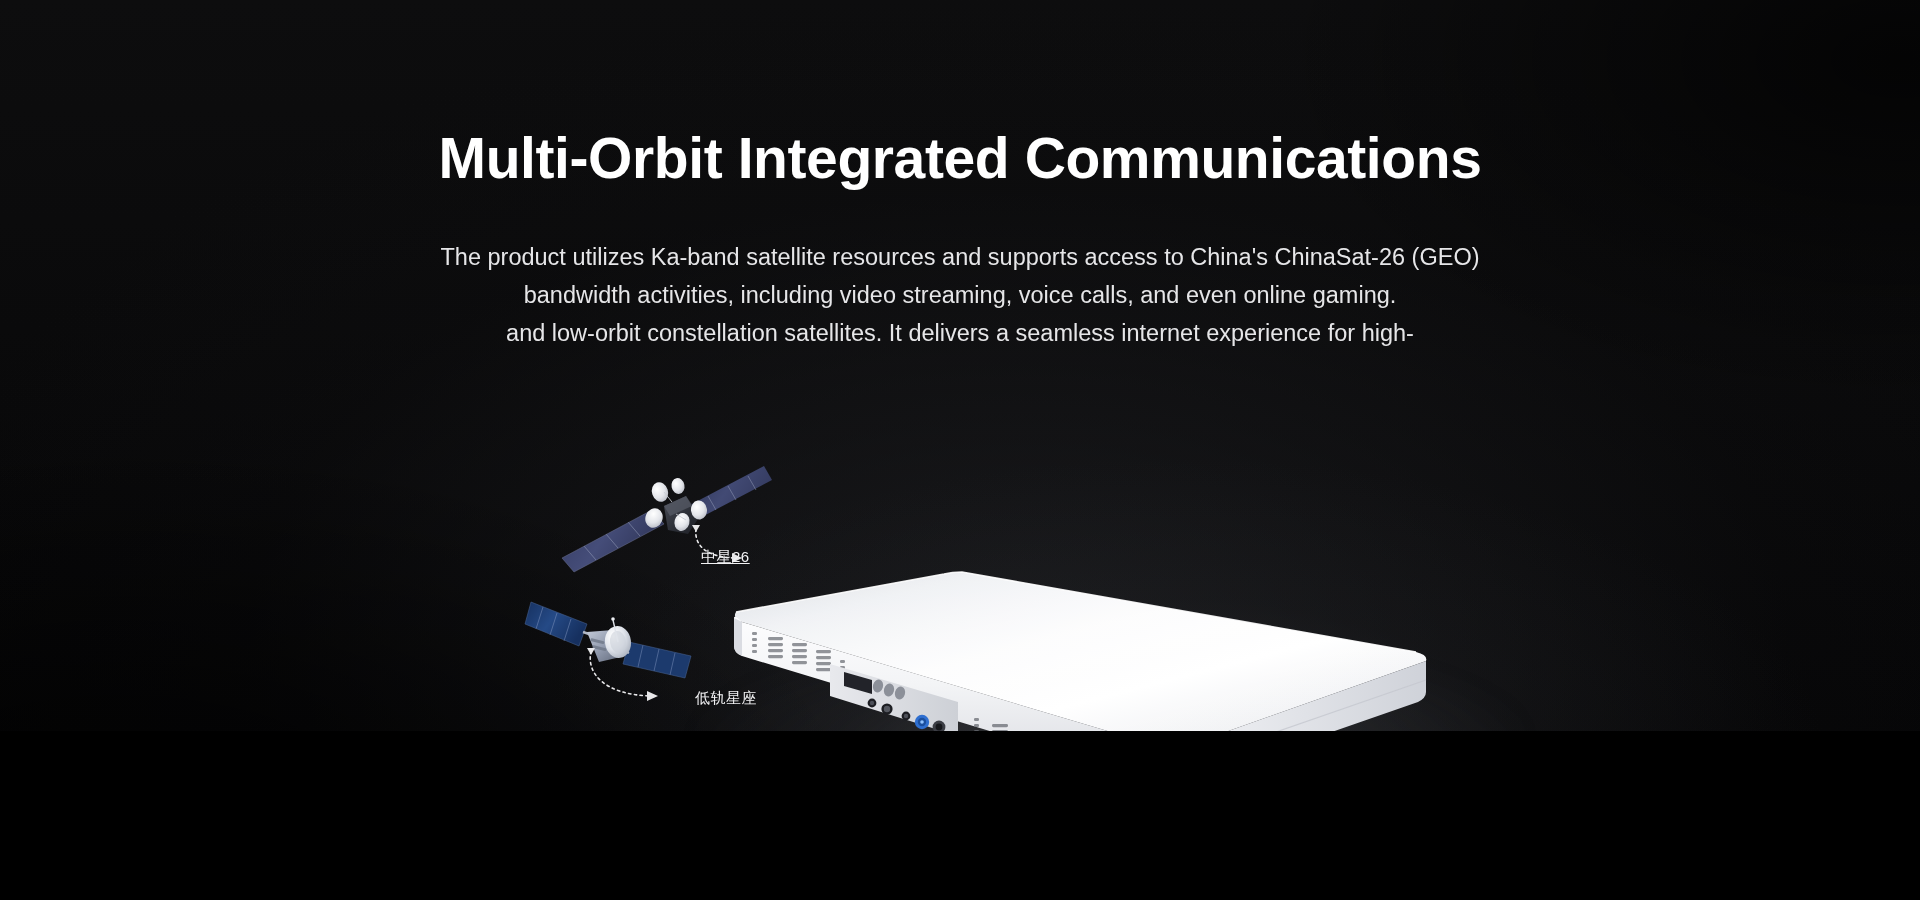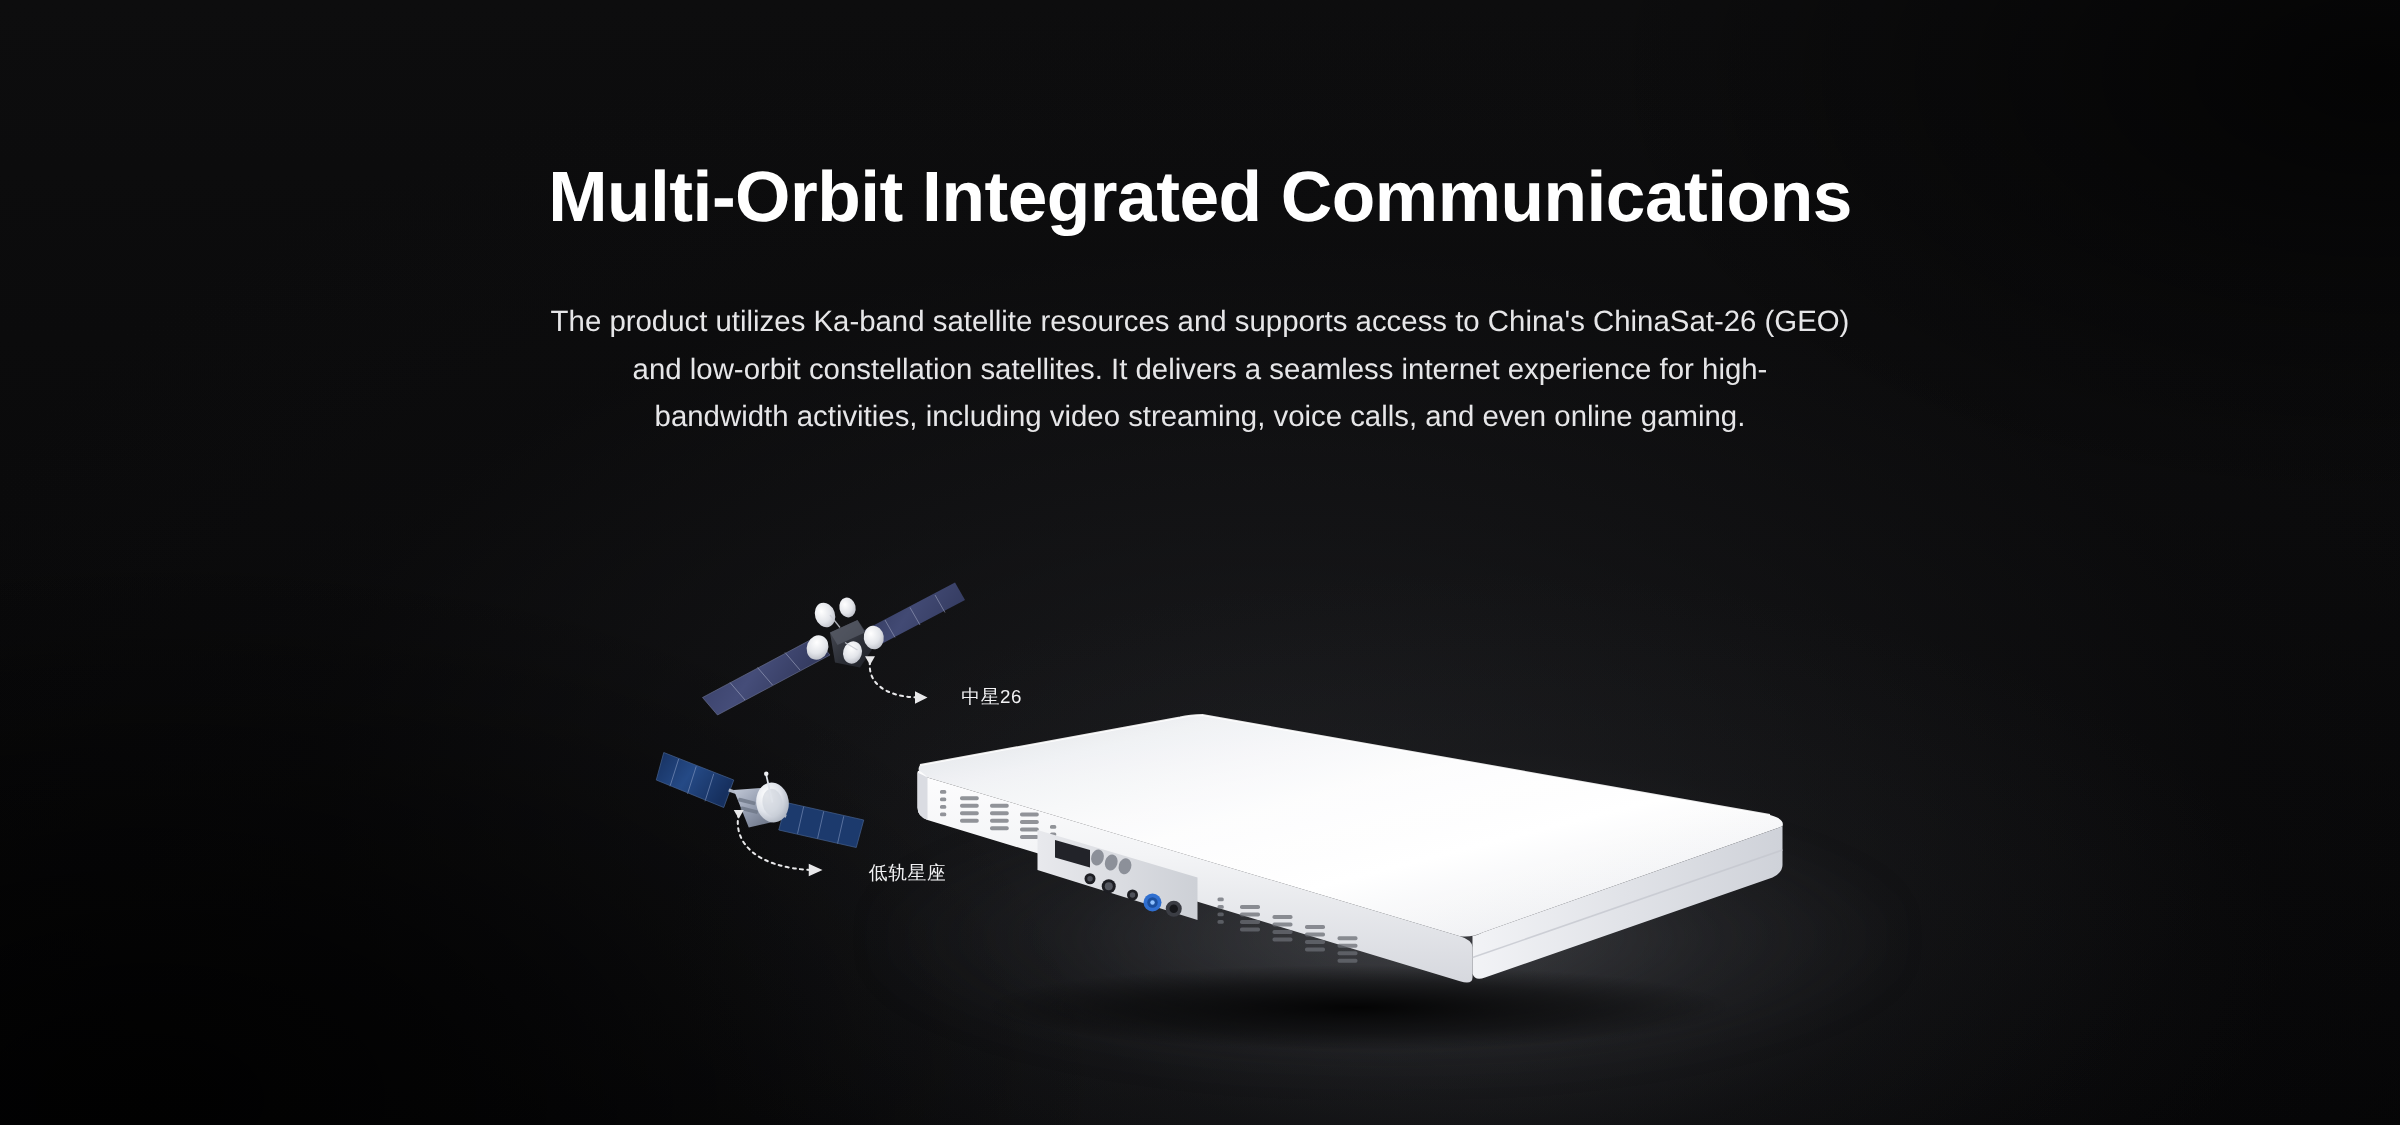--- a/index.html
+++ b/index.html
@@ -9,23 +9,23 @@
     background: #000000;
   }
   body {
     font-family: "Liberation Sans", sans-serif;
     -webkit-font-smoothing: antialiased;
   }
 
   .stage {
     position: relative;
     width: 1920px;
-    height: 900px;
+    height: 731px;
     overflow: hidden;
-    background: #b91c1c;
+    background: #0f766e;
   }
 
   
   .bg-base {
     position: absolute;
     inset: 0;
     background:
       radial-gradient(ellipse 900px 420px at 1180px 760px, rgba(90,92,98,0.30) 0%, rgba(50,52,56,0.14) 38%, rgba(0,0,0,0) 72%),
       radial-gradient(ellipse 1400px 780px at 1020px 620px, rgba(38,39,43,0.55) 0%, rgba(16,16,18,0.22) 55%, rgba(0,0,0,0) 80%),
       linear-gradient(180deg, #0d0d0e 0%, #0a0a0b 45%, #050506 100%);
@@ -84,21 +84,21 @@
   
   .callout {
     position: absolute;
     z-index: 7;
     color: #f2f2f4;
     font-size: 15px;
     font-family: "Liberation Sans", sans-serif;
     white-space: nowrap;
     letter-spacing: 0.5px;
   }
-  .callout-geo { left: 769px; top: 548px; }
+  .callout-geo { left: 701px; top: 548px; text-decoration: underline; }
   .callout-leo { left: 663px; top: 689px; margin-left: 32px; }
 
   .arrow {
     position: absolute;
     z-index: 7;
     pointer-events: none;
   }
   .arrow-geo { left: 690px; top: 525px; width: 60px; height: 45px; }
   .arrow-leo { left: 583px; top: 648px; width: 90px; height: 62px; }
   .arrow svg { display: block; width: 100%; height: 100%; overflow: visible; }
@@ -130,22 +130,22 @@
 
 <div class="stage">
 
   <div class="bg-base"></div>
   <div class="bg-corner-dark"></div>
 
   <div class="headline-wrap">
     <h1 class="headline">Multi-Orbit Integrated Communications</h1>
     <p class="subhead">
       <span>The product utilizes Ka-band satellite resources and supports access to China's ChinaSat-26 (GEO)</span>
+      <span>bandwidth activities, including video streaming, voice calls, and even online gaming.</span>
       <span>and low-orbit constellation satellites. It delivers a seamless internet experience for high-</span>
-      <span>bandwidth activities, including video streaming, voice calls, and even online gaming.</span>
     </p>
   </div>
 
   <div class="device-glow"></div>
 
   <div class="device">
     <svg viewBox="0 0 740 280" preserveAspectRatio="none">
       <defs>
         <linearGradient id="topFace" x1="0" y1="0" x2="1" y2="1">
           <stop offset="0%" stop-color="#dcdee3"></stop>

